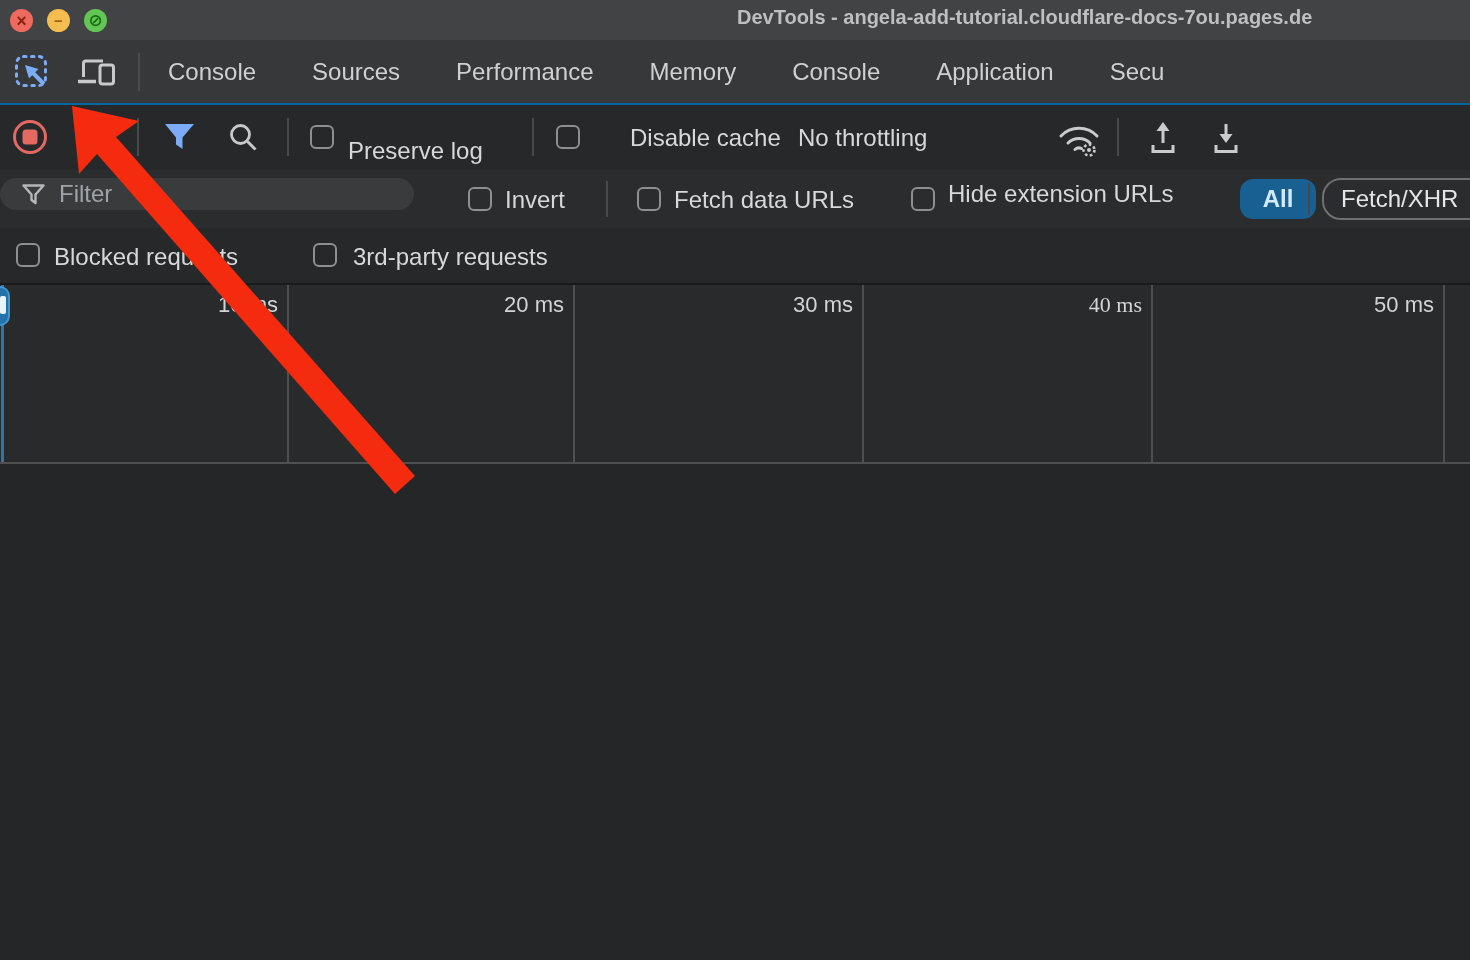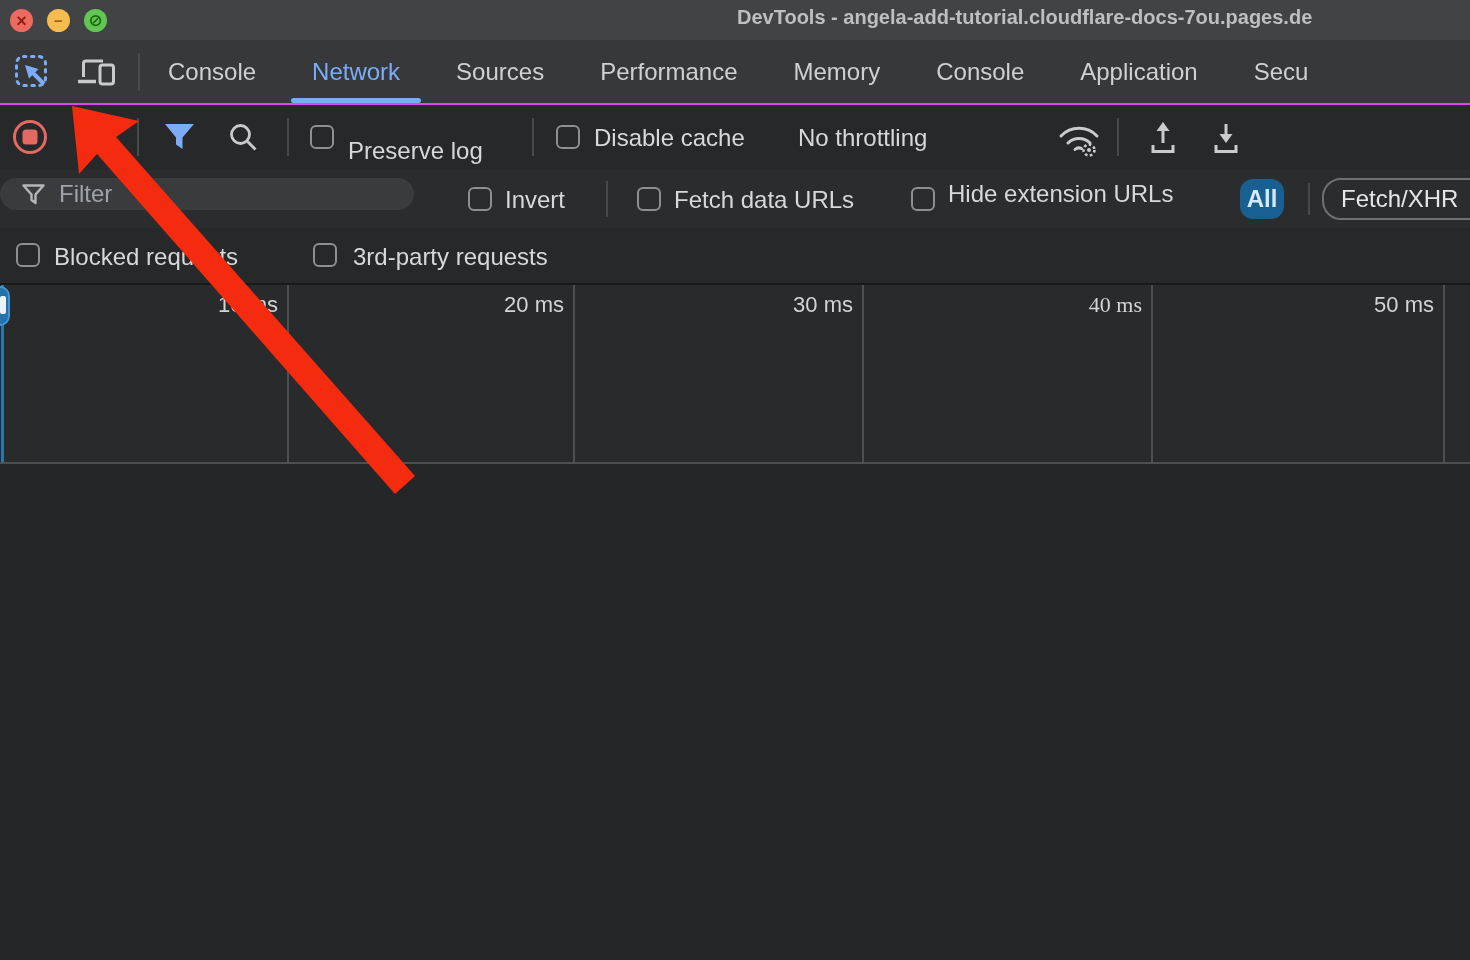--- a/index.html
+++ b/index.html
@@ -14,21 +14,21 @@
   .tl-close { left:10px;  background:#ec6a5e; color:#8f1f15; }
   .tl-min   { left:47px;  background:#f5bd4f; color:#985f14; }
   .tl-zoom  { left:84px;  background:#62c654; color:#1a6a10; font-size:17px; }
   .tl-close::before { content:"\00d7"; font-size:18px; }
   .tl-min::before   { content:"\2212"; }
   .tl-zoom::before  { content:"\2298"; font-family:"DejaVu Sans",sans-serif; }
   .window-title { position:absolute; left:737px; top:6px; font-size:20px; font-weight:bold;
                   color:#bdbfc1; white-space:nowrap; }
 
   
-  .tabbar { height:65px; background:#37383a; border-bottom:2px solid #d946ef;
+  .tabbar { height:65px; background:#37383a; border-bottom:2px solid #0369a1;
             display:flex; align-items:center; position:relative; }
   .icon-btn { display:flex; align-items:center; justify-content:center; }
   .inspect-btn { margin-left:12px; width:40px; height:42px; }
   .device-btn  { margin-left:22px; width:44px; height:42px; }
   .tabbar-sep  { width:2px; height:38px; background:#4a4b4d; margin-left:20px; }
   .tab { padding:0 28px; font-size:24px; color:#ced0d2; height:63px;
          display:flex; align-items:center; position:relative; white-space:nowrap; }
   .tab:nth-of-type(1) { margin-left:8px; }
   .tab.active { color:#7cacf8; }
   .tab.active::after { content:""; position:absolute; left:7px; right:7px; bottom:0;
@@ -47,21 +47,21 @@
   .lbl { position:absolute; font-size:24px; color:#d6d8da; white-space:nowrap; line-height:1; }
 
   
   .filter-pill { position:absolute; left:0; top:8px; width:414px; height:32px;
                  border-radius:22px; background:#3a3b3d; display:flex; align-items:center;
                  padding-left:22px; }
   .filter-input { background:transparent; border:none; outline:none; font-size:24px;
                   color:#e8eaed; margin-left:14px; width:300px;
                   font-family:"Liberation Sans",sans-serif; }
   .filter-input::placeholder { color:#9fa3a7; }
-  .all-badge { position:absolute; left:1240px; top:9px; width:44px; height:40px;
+  .all-badge { position:absolute; left:1240px; top:9px; width:76px; height:40px;
                border-radius:13px; background:#185f92; color:#d3e9ff; font-weight:bold;
                font-size:24px; display:flex; align-items:center; justify-content:center; }
   .fetch-pill { position:absolute; left:1322px; top:8px; width:172px; height:42px;
                 border-radius:19px; border:2px solid #6e7072; color:#e4e6e8; font-size:24px;
                 display:flex; align-items:center; padding-left:17px; white-space:nowrap; }
 
   
   .timeline { height:179px; background:#292a2b; border-bottom:2px solid #4e4f51; position:relative; overflow:visible; }
   .tick { position:absolute; top:0; bottom:0; width:2px; background:#4e4f51; }
   .tick-label { position:absolute; top:7px; width:92px; text-align:right;
@@ -105,23 +105,20 @@
     <svg width="42" height="36" viewBox="0 0 42 36">
       <path d="M28 7 H11 Q8.5 7 8.5 9.5 V23" fill="none" stroke="#c8cacc" stroke-width="3"></path>
       <path d="M3 27.5 H21" fill="none" stroke="#c8cacc" stroke-width="3.5"></path>
       <rect x="25" y="11" width="13.5" height="19" rx="2.5" fill="none" stroke="#c8cacc" stroke-width="3"></rect>
     </svg>
   </div>
   <div class="tabbar-sep"></div>
   <div class="tab">
       <span>Console</span>
     </div>
-  <div class="tab active">
-      <span>Network</span>
-    </div>
   <div class="tab">
       <span>Sources</span>
     </div>
   <div class="tab">
       <span>Performance</span>
     </div>
   <div class="tab">
       <span>Memory</span>
     </div>
   <div class="tab">
@@ -159,21 +156,21 @@
     <svg width="33" height="33" viewBox="0 0 33 33">
       <circle cx="13.5" cy="13.5" r="9" fill="none" stroke="#c7c9cb" stroke-width="2.8"></circle>
       <line x1="20.5" y1="20.5" x2="28.5" y2="28.5" stroke="#c7c9cb" stroke-width="3"></line>
     </svg>
   </div>
   <div class="vsep vsep-t" style="left:287px;"></div>
   <span class="cb" style="left:310px;top:20px;"></span>
   <span class="lbl" style="left:348px;top:34px;">Preserve log</span>
   <div class="vsep vsep-t" style="left:532px;"></div>
   <span class="cb" style="left:556px;top:20px;"></span>
-  <span class="lbl" style="left:594px;top:21px;">Disable cache</span>
+  <span class="lbl" style="left:630px;top:21px;">Disable cache</span>
   <span class="lbl" style="left:798px;top:21px;">No throttling</span>
   <span class="caret"></span>
   <div style="position:absolute;left:1056px;top:13px;">
     <svg width="46" height="40" viewBox="0 0 46 40">
       <path d="M5 18 A 25 25 0 0 1 41 18" fill="none" stroke="#c9cbcd" stroke-width="3" stroke-linecap="round"></path>
       <path d="M12 25 A 15.5 15.5 0 0 1 34 25" fill="none" stroke="#c9cbcd" stroke-width="3" stroke-linecap="round"></path>
       <path d="M19 31.5 A 6 6 0 0 1 25.5 30.5" fill="none" stroke="#c9cbcd" stroke-width="3" stroke-linecap="round"></path>
       <circle cx="33" cy="32" r="5.5" fill="none" stroke="#c9cbcd" stroke-width="2.6" stroke-dasharray="2.6 2.4"></circle>
       <circle cx="33" cy="32" r="2" fill="#c9cbcd"></circle>
     </svg>

